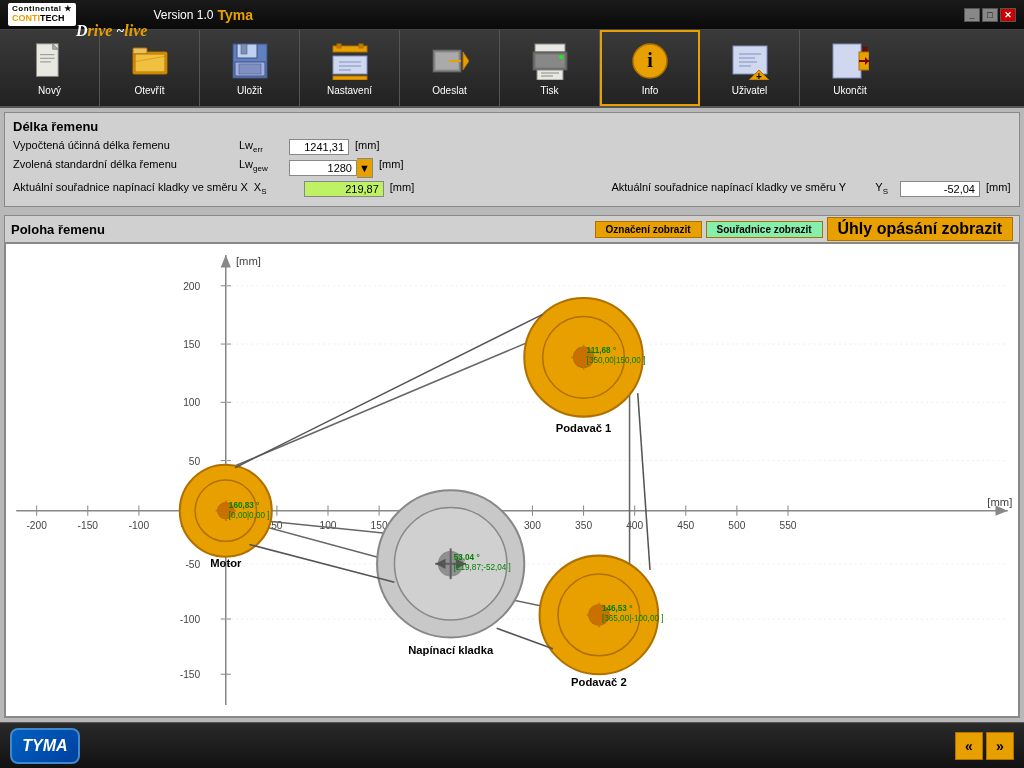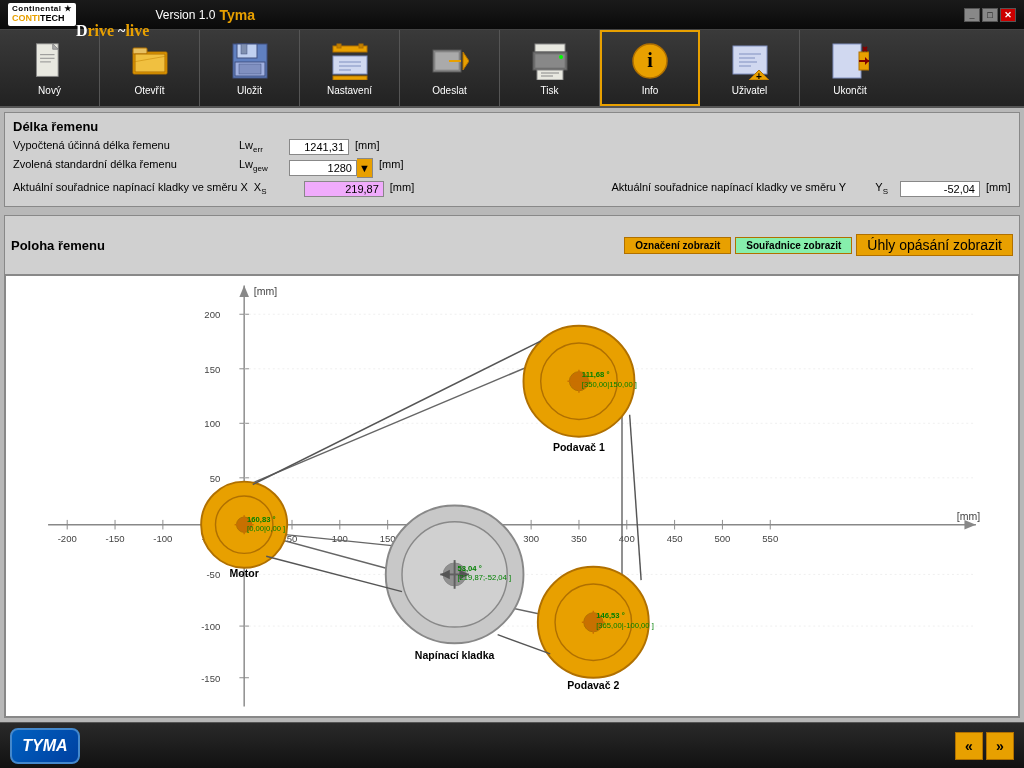--- a/index.html
+++ b/index.html
@@ -239,21 +239,21 @@
   </style>
 </head>
 <body>
 
 <div id="header">
   <div id="logo-area">
     <div class="logo-contitech">
       <div style="font-size:8px; letter-spacing:0.5px;">Continental ★</div>
       <div style="font-size:9px;"><span>CONTI</span>TECH</div>
     </div>
-    <div style="color:#e8a000; font-weight:bold; font-size:16px; font-family:serif;margin-top:33px;">
+    <div style="color:#e8a000; font-style:italic; font-weight:bold; font-size:16px; font-family:serif;margin-top:33px;">
       <span style="color:#fff;">D</span>rive <span style="color:#fff; font-size:14px;">~</span>live
     </div>
     <div style="color:#fff; font-size:12px; margin-left:6px;">Version 1.0</div>
     <div style="color:#e8a000; font-size:14px; font-weight:bold; margin-left:4px;">Tyma</div>
   </div>
   <div id="window-controls">
     <div class="win-btn">_</div>
     <div class="win-btn">□</div>
     <div class="win-btn close">✕</div>
   </div>
@@ -400,36 +400,36 @@
       <div class="form-select-wrap">
         <input class="form-select" value="1280" style="background: rgb(255, 255, 255); border: 1px solid rgb(136, 136, 136); padding: 1px 4px; font-size: 11px; width: 68px; text-align: right;">
         <div class="dropdown-arrow" style="background:#e8a000; border:1px solid #888; border-left:none; width:16px; height:20px; display:flex; align-items:center; justify-content:center; cursor:pointer;">▼</div>
       </div>
       <div class="form-unit">[mm]</div>
     </div>
 
     <div class="form-row">
       <div class="form-label">Aktuální souřadnice napínací kladky ve směru X</div>
       <div class="form-sublabel" style="font-size:11px; min-width:44px;">X<sub>S</sub></div>
-      <input class="form-input" value="219,87" readonly="" style="background: #f0abfc; border: 1px solid rgb(136, 136, 136); padding: 1px 4px; font-size: 11px; width: 80px; text-align: right;">
+      <input class="form-input" value="219,87" readonly="" style="background: #bef264; border: 1px solid rgb(136, 136, 136); padding: 1px 4px; font-size: 11px; width: 80px; text-align: right;">
       <div class="form-unit">[mm]</div>
       <div style="flex:1;"></div>
       <div class="form-label" style="min-width: 280px; text-align:right;">Aktuální souřadnice napínací kladky ve směru Y</div>
       <div class="form-sublabel" style="font-size:11px; min-width:30px; text-align:right; margin-left:6px;">Y<sub>S</sub></div>
       <input class="form-input" value="-52,04" readonly="" style="background: rgb(255, 255, 255); border: 1px solid rgb(136, 136, 136); padding: 1px 4px; font-size: 11px; width: 80px; text-align: right; margin-left: 6px;">
       <div class="form-unit">[mm]</div>
     </div>
   </div>
 
   <div id="poloha-section" style="background:#d0d0d0; border:1px solid #888; flex:1; display:flex; flex-direction:column; min-height:0;">
-    <div id="poloha-header" style="display:flex; align-items:center; padding:18px 6px; border-bottom:1px solid #888; background:#d0d0d0;">
+    <div id="poloha-header" style="display:flex; align-items:center; padding:1px 6px; border-bottom:1px solid #888; background:#d0d0d0;">
       <div id="poloha-title" style="font-size:13px; font-weight:bold; color:#000; flex:1;">Poloha řemenu</div>
       <button class="poloha-btn" style="background:#e8a000; border:1px solid #b07000; padding:2px 10px; font-size:10px; font-weight:bold; color:#000; cursor:pointer; margin-left:20px;">Označení zobrazit</button>
       <button class="poloha-btn" style="background:#86efac; border:1px solid #b07000; padding:2px 10px; font-size:10px; font-weight:bold; color:#000; cursor:pointer; margin-left:4px;">Souřadnice zobrazit</button>
-      <button class="poloha-btn" style="background:#e8a000; border:1px solid #b07000; padding:2px 10px; font-size:14px; font-weight:normal; color:#000; cursor:pointer; margin-left:4px;">Úhly opásání zobrazit</button>
+      <button class="poloha-btn" style="background:#e8a000; border:1px solid #b07000; padding:2px 10px; font-size:16px; font-weight:bold; color:#000; cursor:pointer; margin-left:4px;">Úhly opásání zobrazit</button>
     </div>
 
     <div id="canvas-area" style="background:#fff; flex:1; position:relative; overflow:hidden; min-height:0;">
       <svg id="belt-chart" width="100%" height="100%" viewBox="0 0 990 460" preserveAspectRatio="xMidYMid meet" xmlns="http://www.w3.org/2000/svg">
 
         <rect x="0" y="0" width="990" height="460" fill="#ffffff"></rect>
 
         <line x1="215" y1="10" x2="215" y2="450" stroke="#888" stroke-width="1.5"></line>
 
         <line x1="10" y1="260" x2="980" y2="260" stroke="#888" stroke-width="1.5"></line>

